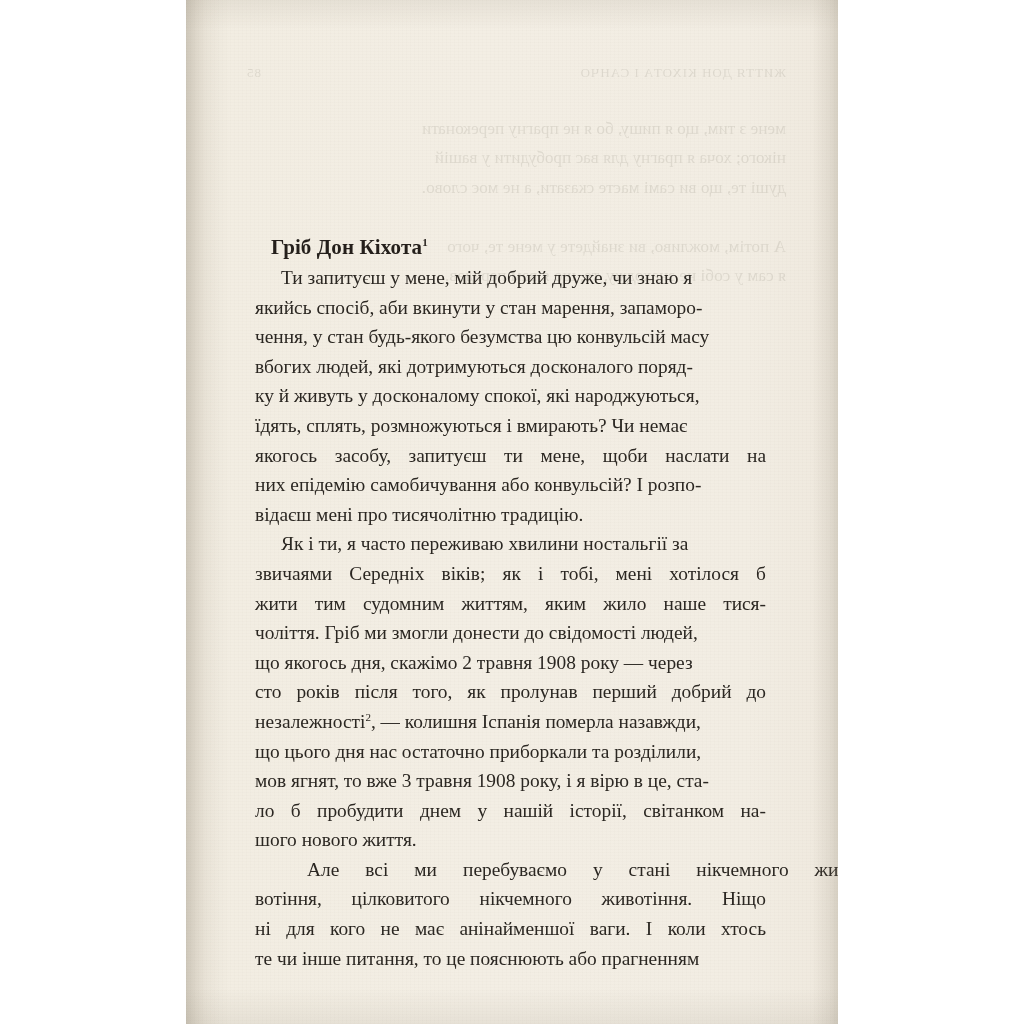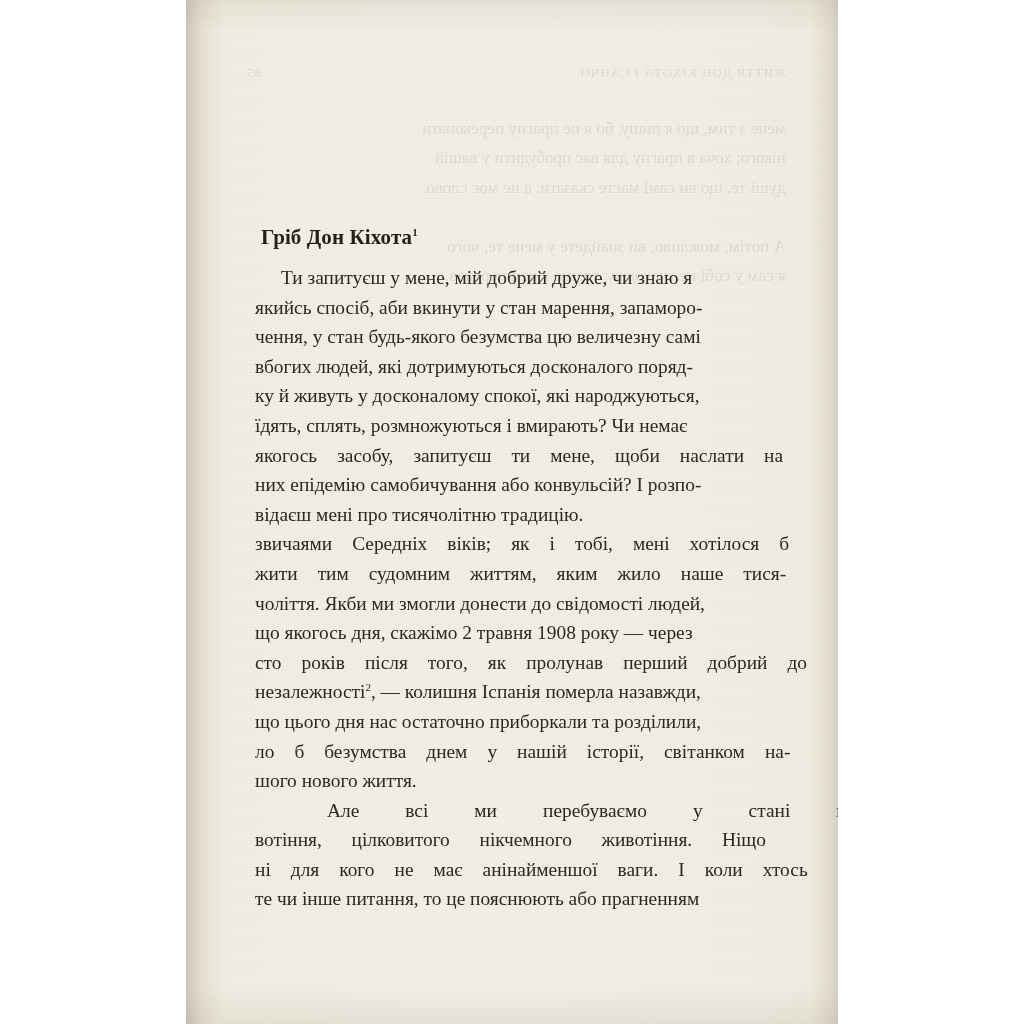--- a/index.html
+++ b/index.html
@@ -114,21 +114,21 @@
     position: absolute;
     left: 69px;           
     top: 0;
     width: 511px;         
   }
 
   .chapter-title {
     position: absolute;
     top: 219px;
     left: 0;
-    margin: 6px;
+    margin: 16px;
     font-size: 21px;
     font-weight: 700;
     color: #241f1b;
     letter-spacing: .1px;
     white-space: nowrap;
   }
   .chapter-title sup {
     font-size: 11px;
     font-weight: 700;
     vertical-align: super;
@@ -149,21 +149,20 @@
     line-height: 29.6px;
     font-size: 19.4px;
     color: #2b2722;
     white-space: nowrap;
     letter-spacing: 0;
   }
   .line.just {
     display: flex;
     justify-content: space-between;
     white-space: normal;
-    gap: 20px;
   }
   .line.just > span { display: inline-block; white-space: pre; }
   .line.indent { text-indent: 26px; }
   .line sup {
     font-size: 11px;
     vertical-align: super;
     line-height: 0;
   }
 </style>
 </head>
@@ -188,38 +187,39 @@
     </div>
 
     <div class="textblock">
 
       <h1 class="chapter-title"><span>Гріб Дон Кіхота</span><sup>1</sup></h1>
 
       <div class="body-text">
           <div>
             <div class="line indent">Ти запитуєш у мене, мій добрий друже, чи знаю я</div>
             <div class="line">якийсь спосіб, аби вкинути у стан марення, запаморо-</div>
-            <div class="line">чення, у стан будь-якого безумства цю величезну самі</div>
+            <div class="line">чення, у стан будь-якого безумства цю конвульсій масу</div>
             <div class="line">вбогих людей, які дотримуються досконалого поряд-</div>
             <div class="line">ку й живуть у досконалому спокої, які народжуються,</div>
             <div class="line">їдять, сплять, розмножуються і вмирають? Чи немає</div>
             <div class="line just">
               <span>якогось</span>
               <span>засобу,</span>
               <span>запитуєш</span>
               <span>ти</span>
               <span>мене,</span>
               <span>щоби</span>
               <span>наслати</span>
               <span>на</span>
             </div>
             <div class="line">них епідемію самобичування або конвульсій? І розпо-</div>
             <div class="line">відаєш мені про тисячолітню традицію.</div>
           </div>
           <div>
+            <div class="line indent">Як і ти, я часто переживаю хвилини ностальгії за</div>
             <div class="line just">
               <span>звичаями</span>
               <span>Середніх</span>
               <span>віків;</span>
               <span>як</span>
               <span>і</span>
               <span>тобі,</span>
               <span>мені</span>
               <span>хотілося</span>
               <span>б</span>
@@ -227,39 +227,40 @@
             <div class="line just">
               <span>жити</span>
               <span>тим</span>
               <span>судомним</span>
               <span>життям,</span>
               <span>яким</span>
               <span>жило</span>
               <span>наше</span>
               <span>тися-</span>
             </div>
-            <div class="line">чоліття. Якби ми змогли донести до свідомості людей,</div>
+            <div class="line">чоліття. Гріб ми змогли донести до свідомості людей,</div>
             <div class="line">що якогось дня, скажімо 2 травня 1908 року — через</div>
             <div class="line just">
               <span>сто</span>
               <span>років</span>
               <span>після</span>
               <span>того,</span>
               <span>як</span>
               <span>пролунав</span>
               <span>перший</span>
               <span>добрий</span>
               <span>до</span>
             </div>
             <div class="line"><span>незалежності</span><sup>2</sup><span>, — колишня Іспанія померла назавжди,</span></div>
             <div class="line">що цього дня нас остаточно приборкали та розділили,</div>
+            <div class="line">мов ягнят, то вже 3 травня 1908 року, і я вірю в це, ста-</div>
             <div class="line just">
               <span>ло</span>
               <span>б</span>
-              <span>безумства</span>
+              <span>пробудити</span>
               <span>днем</span>
               <span>у</span>
               <span>нашій</span>
               <span>історії,</span>
               <span>світанком</span>
               <span>на-</span>
             </div>
             <div class="line">шого нового життя.</div>
           </div>
           <div>

